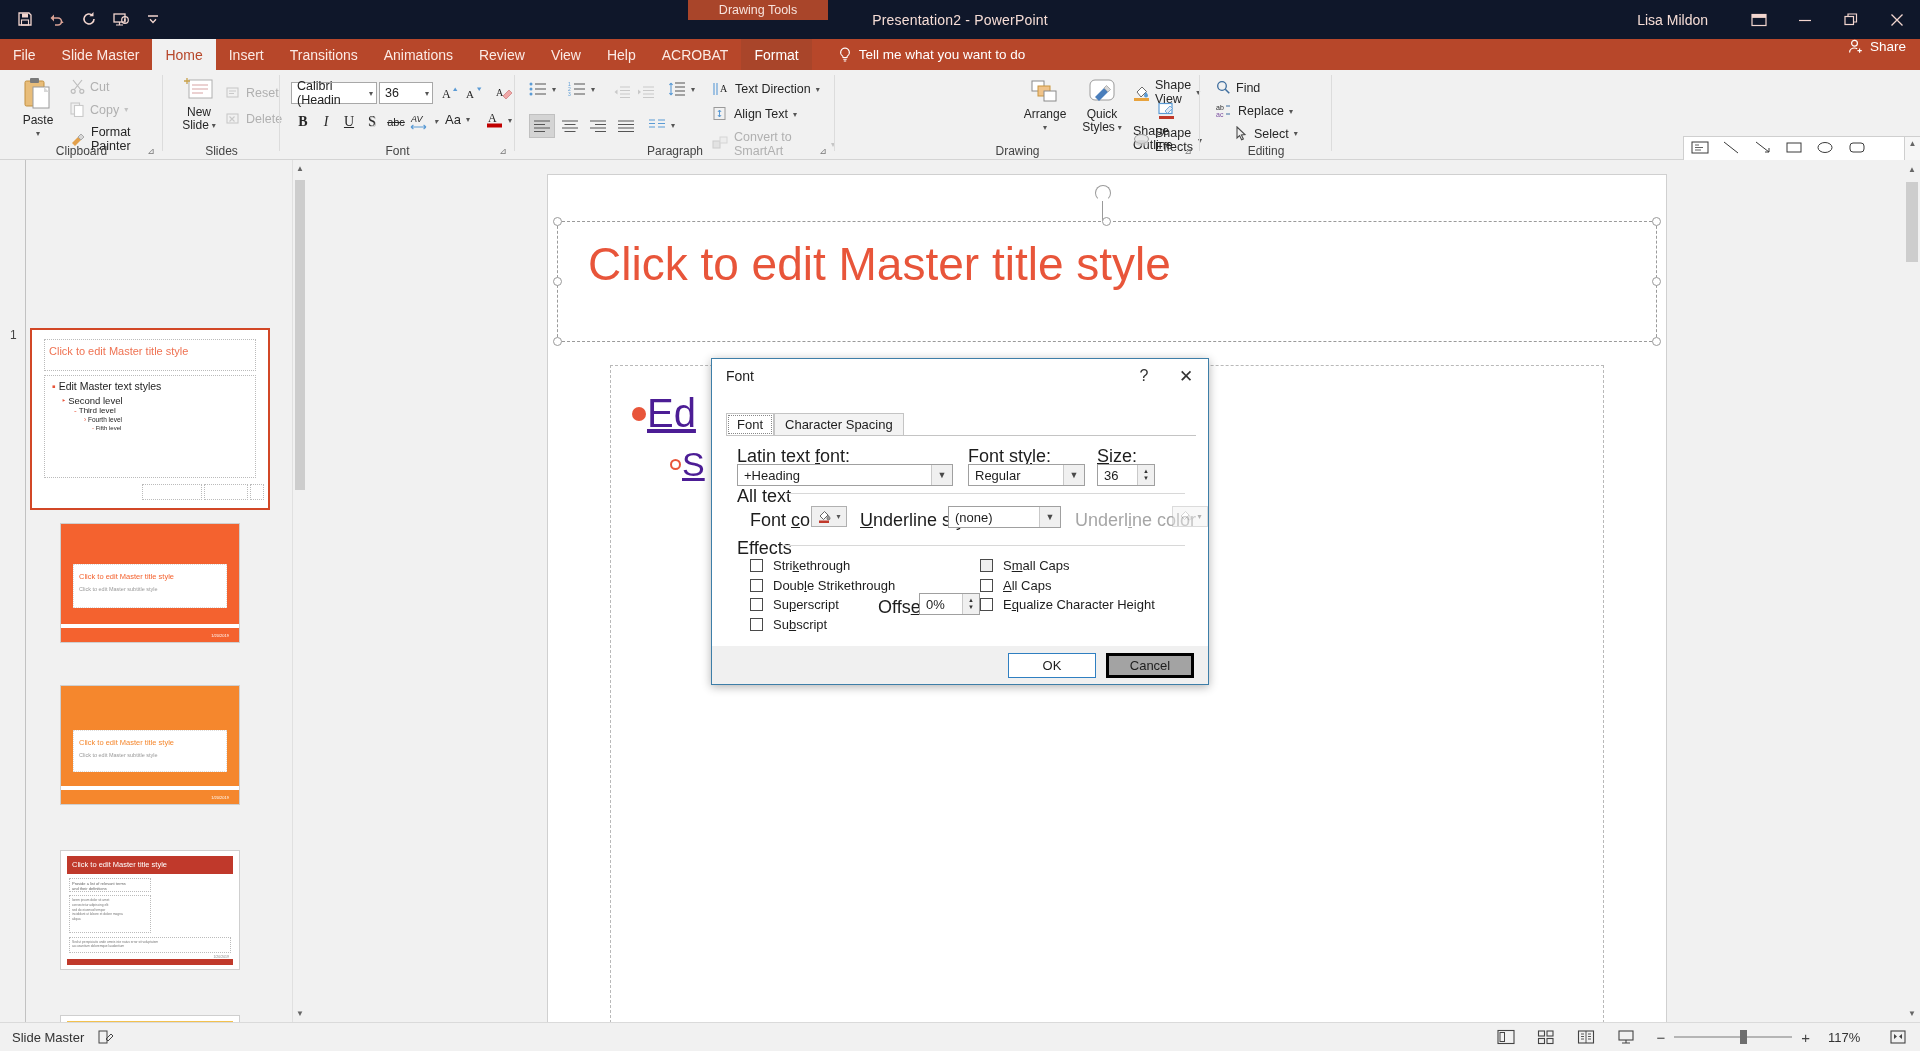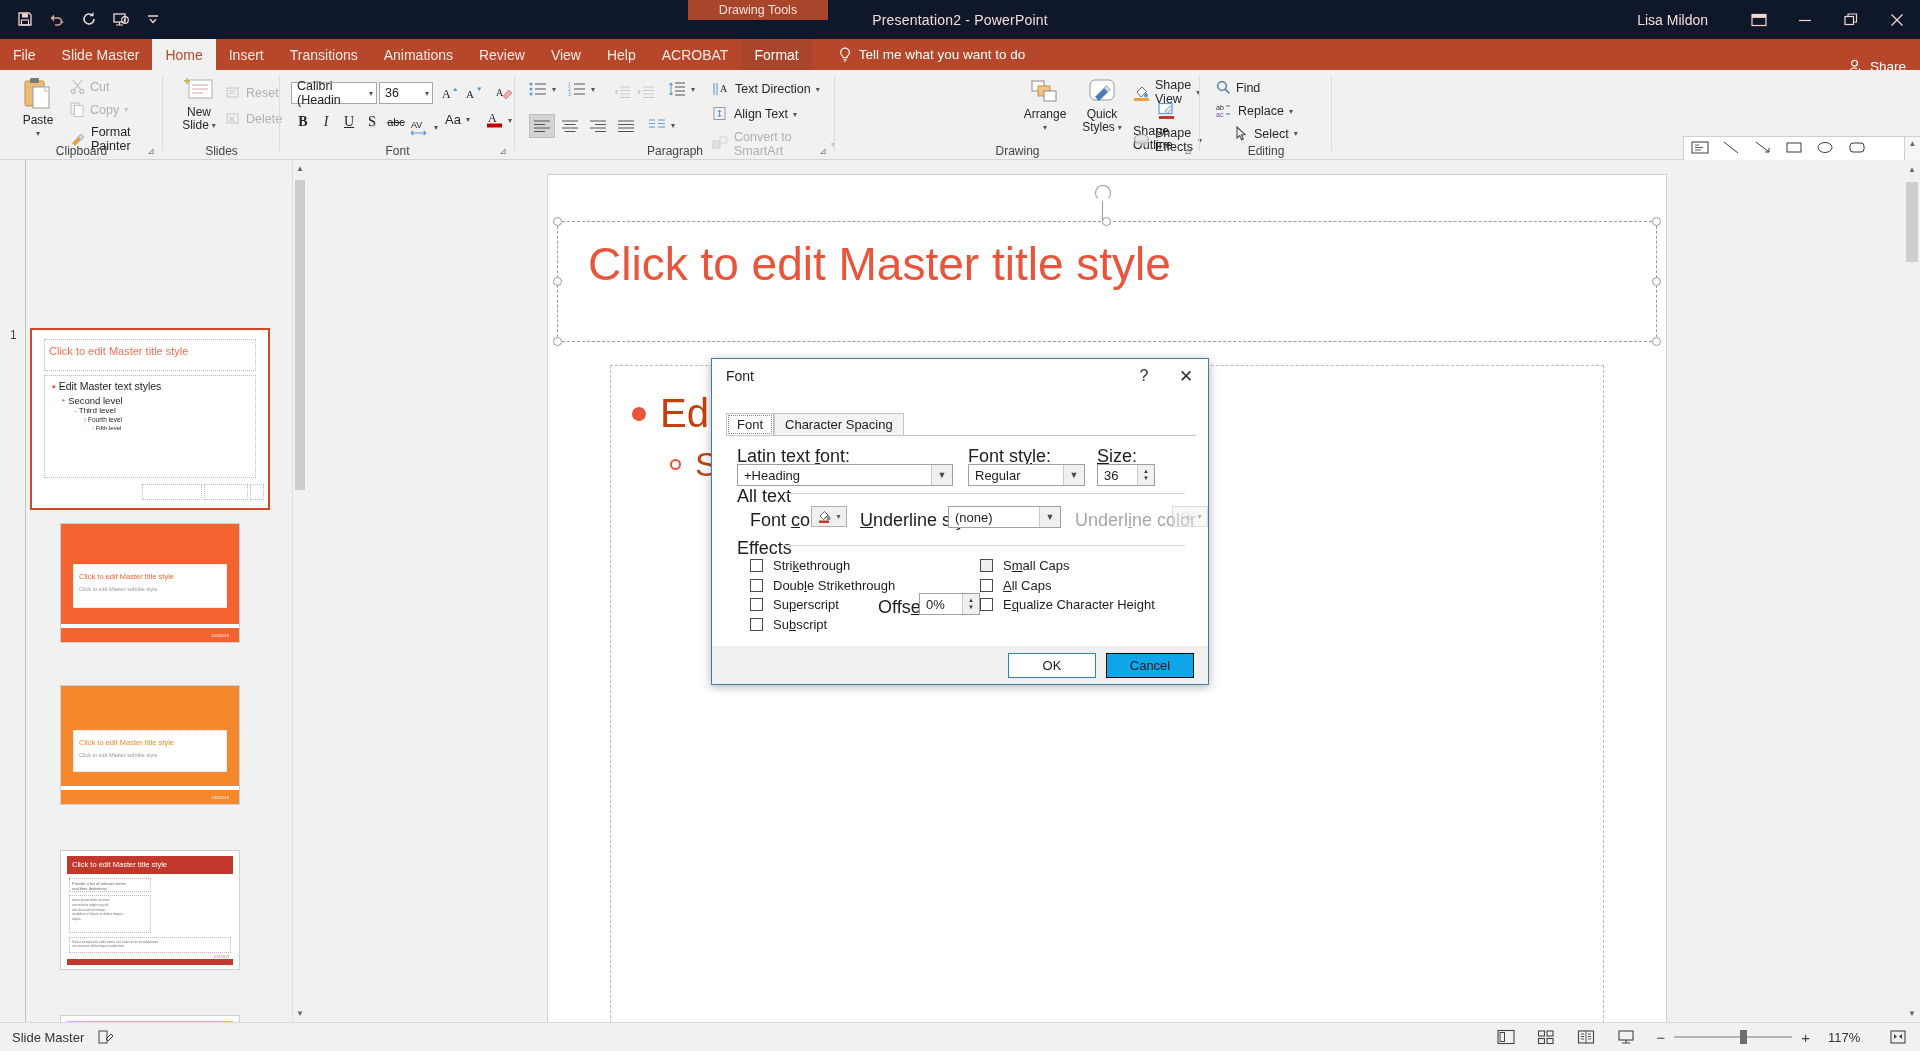--- a/index.html
+++ b/index.html
@@ -51,21 +51,21 @@
     height:31px; padding:0 13px; display:flex; align-items:center;
     font-size:14px; color:#fbeae5; white-space:nowrap;
   }
   .tab.active { background:#f1f1f1; color:#b7472a; }
   .tab.ctx { background:#a9452a; color:#ffffff; }
   .tellme {
     display:flex; align-items:center; gap:7px; height:31px;
     padding:0 12px; font-size:13.5px; color:#ffffff; margin-left:14px;
   }
   .share-btn {
-    position:absolute; right:14px; top:20px; display:flex; align-items:center; gap:6px;
+    position:absolute; right:14px; top:0; display:flex; align-items:center; gap:6px;
     font-size:13.5px; color:#fff;
   }
 
   
   .ribbon {
     position:absolute; left:0; top:70px; width:1920px; height:90px;
     background:#f1f1f1; border-bottom:1px solid #d4d4d4;
   }
   .rgroup { position:absolute; top:0; height:90px; }
   .rgroup .gl {
@@ -164,21 +164,21 @@
   }
   .handle {
     position:absolute; width:9px; height:9px; border:1px solid #9a9a9a;
     background:#fff; border-radius:50%;
   }
   .rot {
     position:absolute; width:16px; height:16px; border:1.5px solid #9a9a9a;
     border-radius:50%; border-bottom-color:transparent;
   }
   .body-bullet1 {
-    position:absolute; font-size:40px; color:#c2410c; display:flex; align-items:center; gap:14px;
+    position:absolute; font-size:40px; color:#4c1d95; display:flex; align-items:center; gap:1px;text-decoration:underline;
   }
   .dot { width:14px; height:14px; border-radius:50%; background:#e8553a; display:inline-block; }
   .circ { width:11px; height:11px; border-radius:50%; border:2px solid #e8553a; display:inline-block; }
 
   
   .v-scroll {
     position:absolute; right:0; top:160px; width:16px; height:862px; background:#f1f1f1;
   }
   .v-arrow {
     position:absolute; left:0; width:16px; height:18px; color:#666; font-size:8px;
@@ -253,22 +253,22 @@
     position:absolute; width:36px; height:21px; background:#f0f0f0; border:1px solid #b0b0b0;
     display:flex; align-items:center; justify-content:center; gap:3px;
   }
   .cbk { position:absolute; width:13px; height:13px; border:1px solid #4a4a4a; background:#fff; }
   .cb-lbl { position:absolute; font-size:13px; color:#1d1d1d; }
   .dlg-foot {
     position:absolute; left:0; bottom:0; width:100%; height:38px; background:#f0f0f0;
     display:flex; align-items:center; justify-content:flex-end; gap:10px; padding-right:14px;
   }
   .dbtn {
-    width:88px; height:25px; font-size:13px; color:#1d1d1d; background:#0ea5e9;
-    border:1px solid #000000; display:flex; align-items:center; justify-content:center;
+    width:88px; height:25px; font-size:13px; color:#1d1d1d; background:#a3a3a3;
+    border:3px solid #000000; display:flex; align-items:center; justify-content:center;
   }
   .dbtn.primary { background:#fff; border:1px solid #2f7fc1; box-shadow:inset 0 0 0 1px #fff; }
 </style>
 </head>
 <body>
 
 <div class="app">
 
   <div class="titlebar">
     <div class="tb-title">Presentation2  -  PowerPoint</div>
@@ -492,21 +492,21 @@
         </div>
       <div class="fbtn" style="position:absolute;left:57px;top:40px;">
           <span style="text-decoration:underline;font-family:'Liberation Serif',serif;">U</span>
         </div>
       <div class="fbtn" style="position:absolute;left:80px;top:40px;">
           <span style="font-family:'Liberation Serif',serif;text-shadow:1px 1px 0 #bbb;">S</span>
         </div>
       <div class="fbtn" style="position:absolute;left:104px;top:40px;">
           <span style="text-decoration:line-through;font-size:11px;">abc</span>
         </div>
-      <div class="smrow" style="left:129px;top:48px;">
+      <div class="smrow" style="left:129px;top:42px;font-style:italic;">
         <span class="ico">
           <svg width="20" height="18" viewBox="0 0 20 18">
               <text x="2" y="10" font-size="9" fill="#1d1d1d">AV</text>
               <path d="M2 15h15M2 15l2.4-2M2 15l2.4 2M17 15l-2.4-2M17 15l-2.4 2" stroke="#5b9bd5" stroke-width="1.1" fill="none"></path>
             </svg>
         </span>
         <span class="caret">▾</span>
       </div>
       <div class="smrow" style="left:165px;top:42px;text-align:right;">
         <span class="btn-lbl" style="font-size:13px;">Aa</span>

